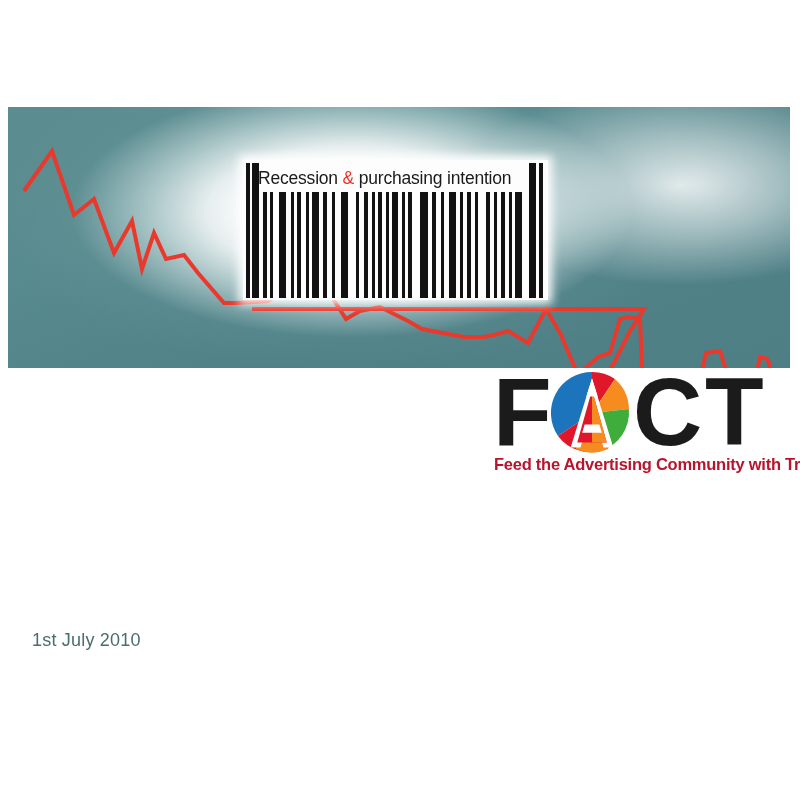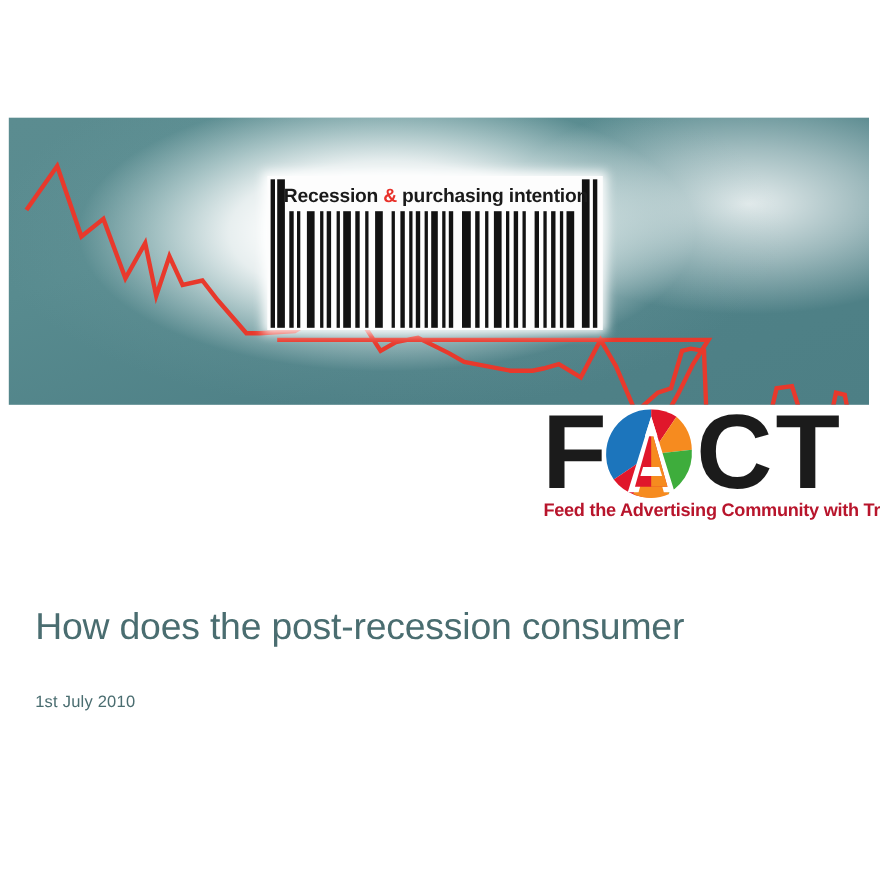--- a/index.html
+++ b/index.html
@@ -49,21 +49,21 @@
     background: #fdfdfd;
     box-shadow: 0 0 9px 4px rgba(255,255,255,0.95);
   }
   #barcode-title {
     position: absolute;
     left: 258px;
     top: 166px;
     width: 292px;
     height: 24px;
     font-family: "Liberation Sans", sans-serif;
-    font-weight: bold;
+    font-weight: normal;
     font-size: 17.5px;
     letter-spacing: -0.2px;
     color: #1a1a1a;
     white-space: nowrap;
     line-height: 24px;
   }
   #barcode-title .amp { color: #e8312a; }
   #barcode-bars {
     position: absolute;
     left: 243px;
@@ -139,21 +139,21 @@
     line-height: 1.36;
     color: #4a6d70;
     font-weight: normal;
     letter-spacing: -0.2px;
   }
   #doc-date {
     position: absolute;
     left: 32px;
     top: 630px;
     font-family: "Liberation Sans", sans-serif;
-    font-size: 15px;
+    font-size: 18px;
     color: #4a6d70;
     letter-spacing: 0.2px;
   }
 </style>
 </head>
 <body>
 
 <div id="hero">
   <svg id="hero-graph" viewBox="0 0 782 261" preserveAspectRatio="none" aria-hidden="true">
 
@@ -238,16 +238,16 @@
     </g>
   </svg>
 
   <span class="fact-letter" id="fact-c">C</span>
   <span class="fact-letter" id="fact-t">T</span>
 
   <div id="fact-tagline">Feed the Advertising Community with Trends</div>
 </div>
 
 <h1 id="headline">
-  <span>How does the post-recession consumer</span><br>
+  <br>
 </h1>
 
 <div id="doc-date">1st July 2010</div>
 
 </body></html>

